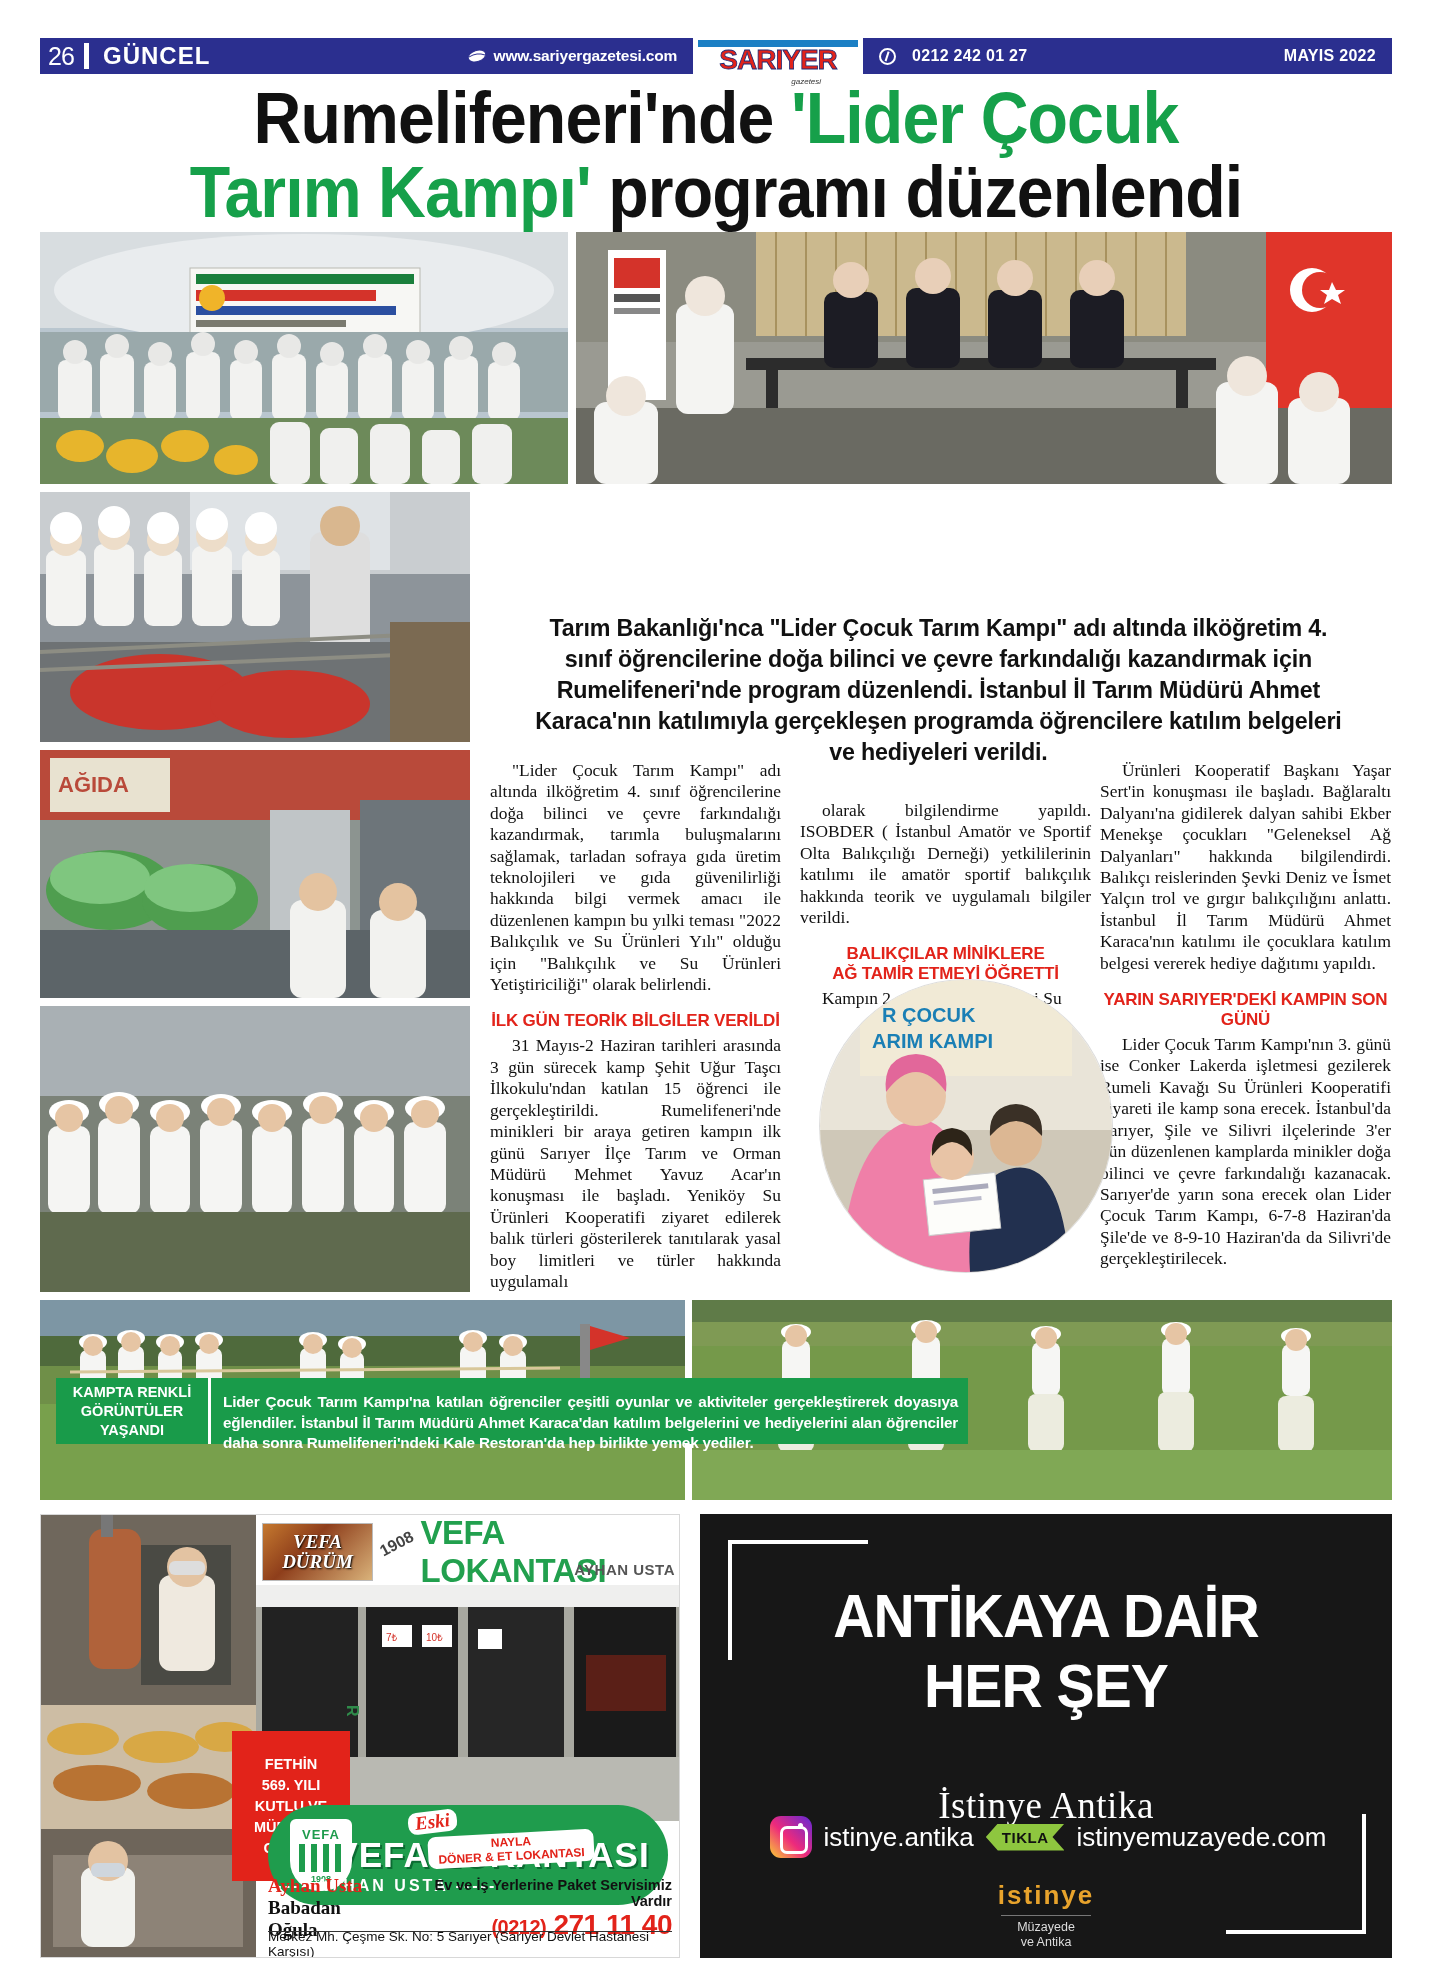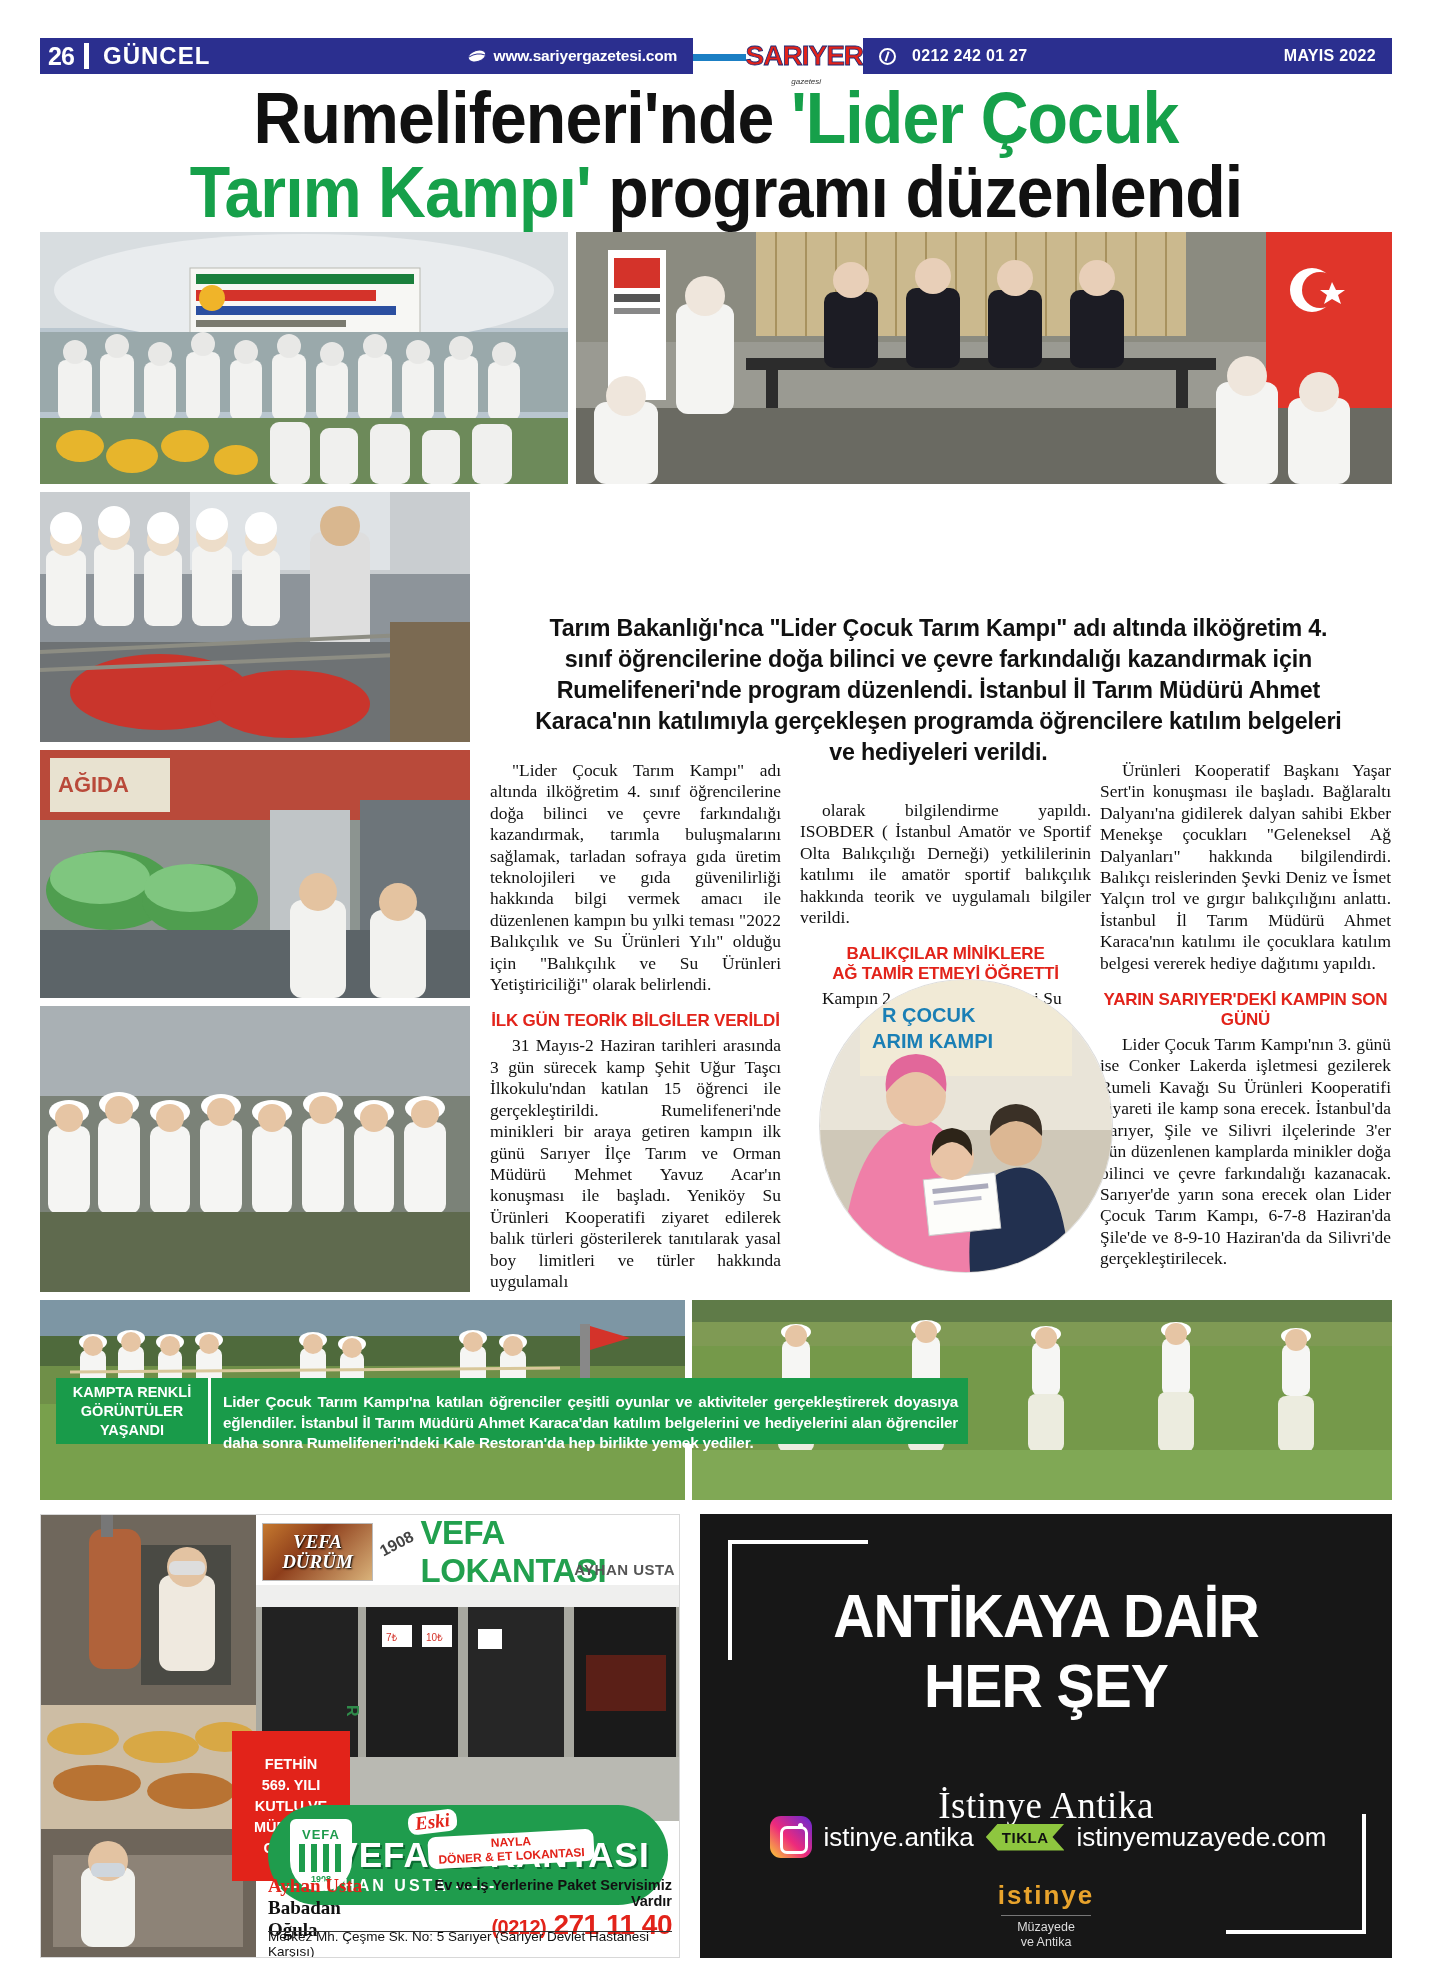--- a/index.html
+++ b/index.html
@@ -13,35 +13,35 @@
   }
   .page { position:relative; width:1432px; height:1988px; background:#fff; }
 
   
   .topbar{
     position:absolute; left:40px; top:38px; width:1352px; height:36px;
     background:#2b2f8f; display:flex; align-items:center;
   }
   .pagenum{
     width:42px; height:36px; background:#2b2f8f; color:#fff;
-    font-weight:bold; font-size:25px; display:flex; align-items:center;
+    font-weight:normal; font-size:25px; display:flex; align-items:center;
     justify-content:center; letter-spacing:-1px;
   }
   .pagenum-rule{ width:5px; height:26px; background:#fff; margin-left:2px;}
   .section-label{
     color:#fff; font-weight:bold; font-size:24px; letter-spacing:1px;
     margin-left:14px;
   }
   .tb-center{ flex:1; display:flex; align-items:center; justify-content:center; gap:0px;}
   .web-wrap{display:flex;align-items:center;gap:7px;}
   .globe-icon{ display:inline-block; width:20px;height:14px; }
   .web-url{ color:#fff; font-size:15.5px; font-weight:bold; letter-spacing:-0.2px;}
   .masthead{
     width:170px;height:36px;background:#fff;position:relative;margin:0 16px;
-    display:flex;flex-direction:row;justify-content:flex-start;align-items:center;
+    display:flex;flex-direction:column;justify-content:flex-start;align-items:center;
   }
   .mast-blue{ width:160px;height:7px;background:#1b7fc4;margin-top:2px;}
   .mast-red{
     color:#e2231a;font-weight:bold;font-size:28px;line-height:26px;
     letter-spacing:-1px; -webkit-text-stroke:0.8px #1a2a78;
   }
   .mast-sub2{position:absolute; right:42px; bottom:-12px; font-size:8px;color:#333;font-style:italic;}
   .phone-wrap{display:flex;align-items:center;gap:16px;}
   .phone-icon{display:inline-block;width:17px;height:17px;border:2px solid #fff;border-radius:50%;position:relative;}
   .phone-icon:after{content:"";position:absolute;left:5px;top:2px;width:4px;height:10px;border-left:2px solid #fff;transform:rotate(18deg);}

